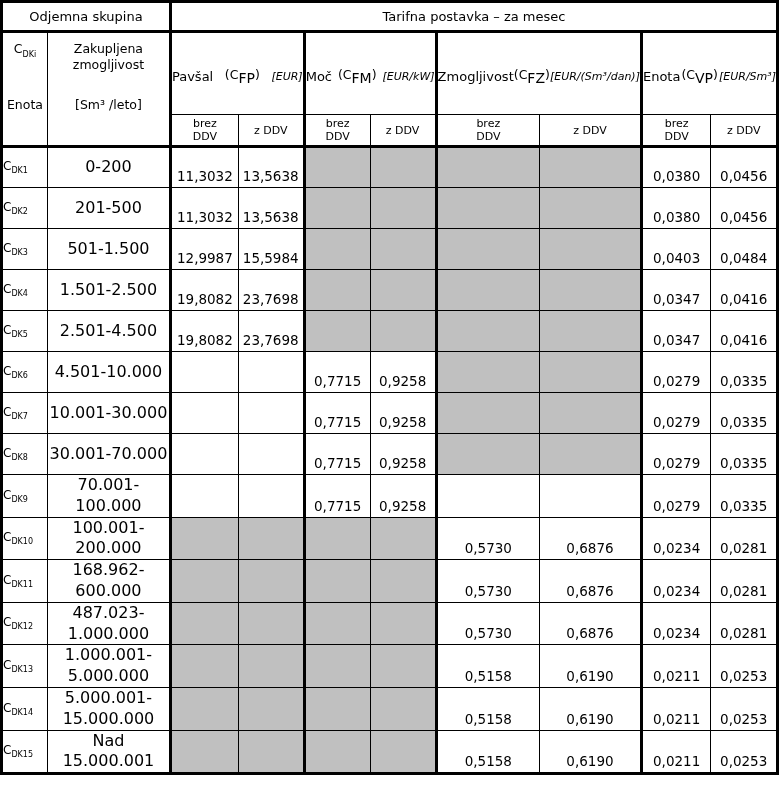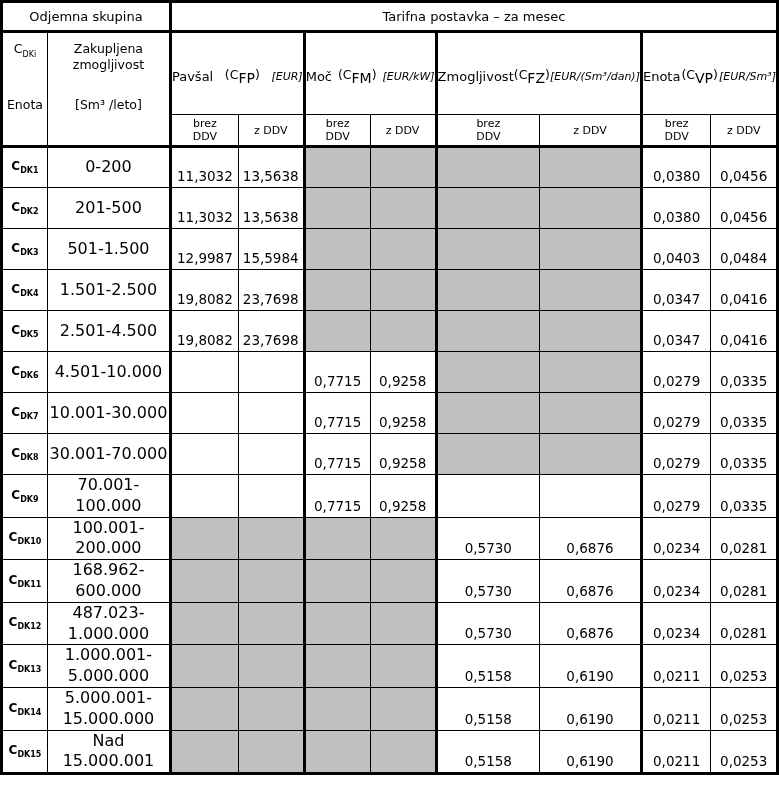--- a/index.html
+++ b/index.html
@@ -50,21 +50,21 @@
 
   td.sh {
     font-size: 11px; text-align: center; vertical-align: middle;
     white-space: pre-line; line-height: 1.2;
     border-bottom: 3px solid #000000;
   }
 
   
   tbody tr { height: 41px; }
   td.rowsym {
-    text-align: center; vertical-align: middle; font-size: 12px; font-weight: bold;
+    vertical-align: middle; font-size: 12px;
   }
   td.rowsym sub { font-size: 8px; }
   td.range {
     text-align: center; vertical-align: middle; font-size: 16px;
     white-space: pre-line; line-height: 1.3;
   }
   td.val {
     font-size: 13.5px; text-align: center; vertical-align: bottom;
     padding-bottom: 3px;
   }

